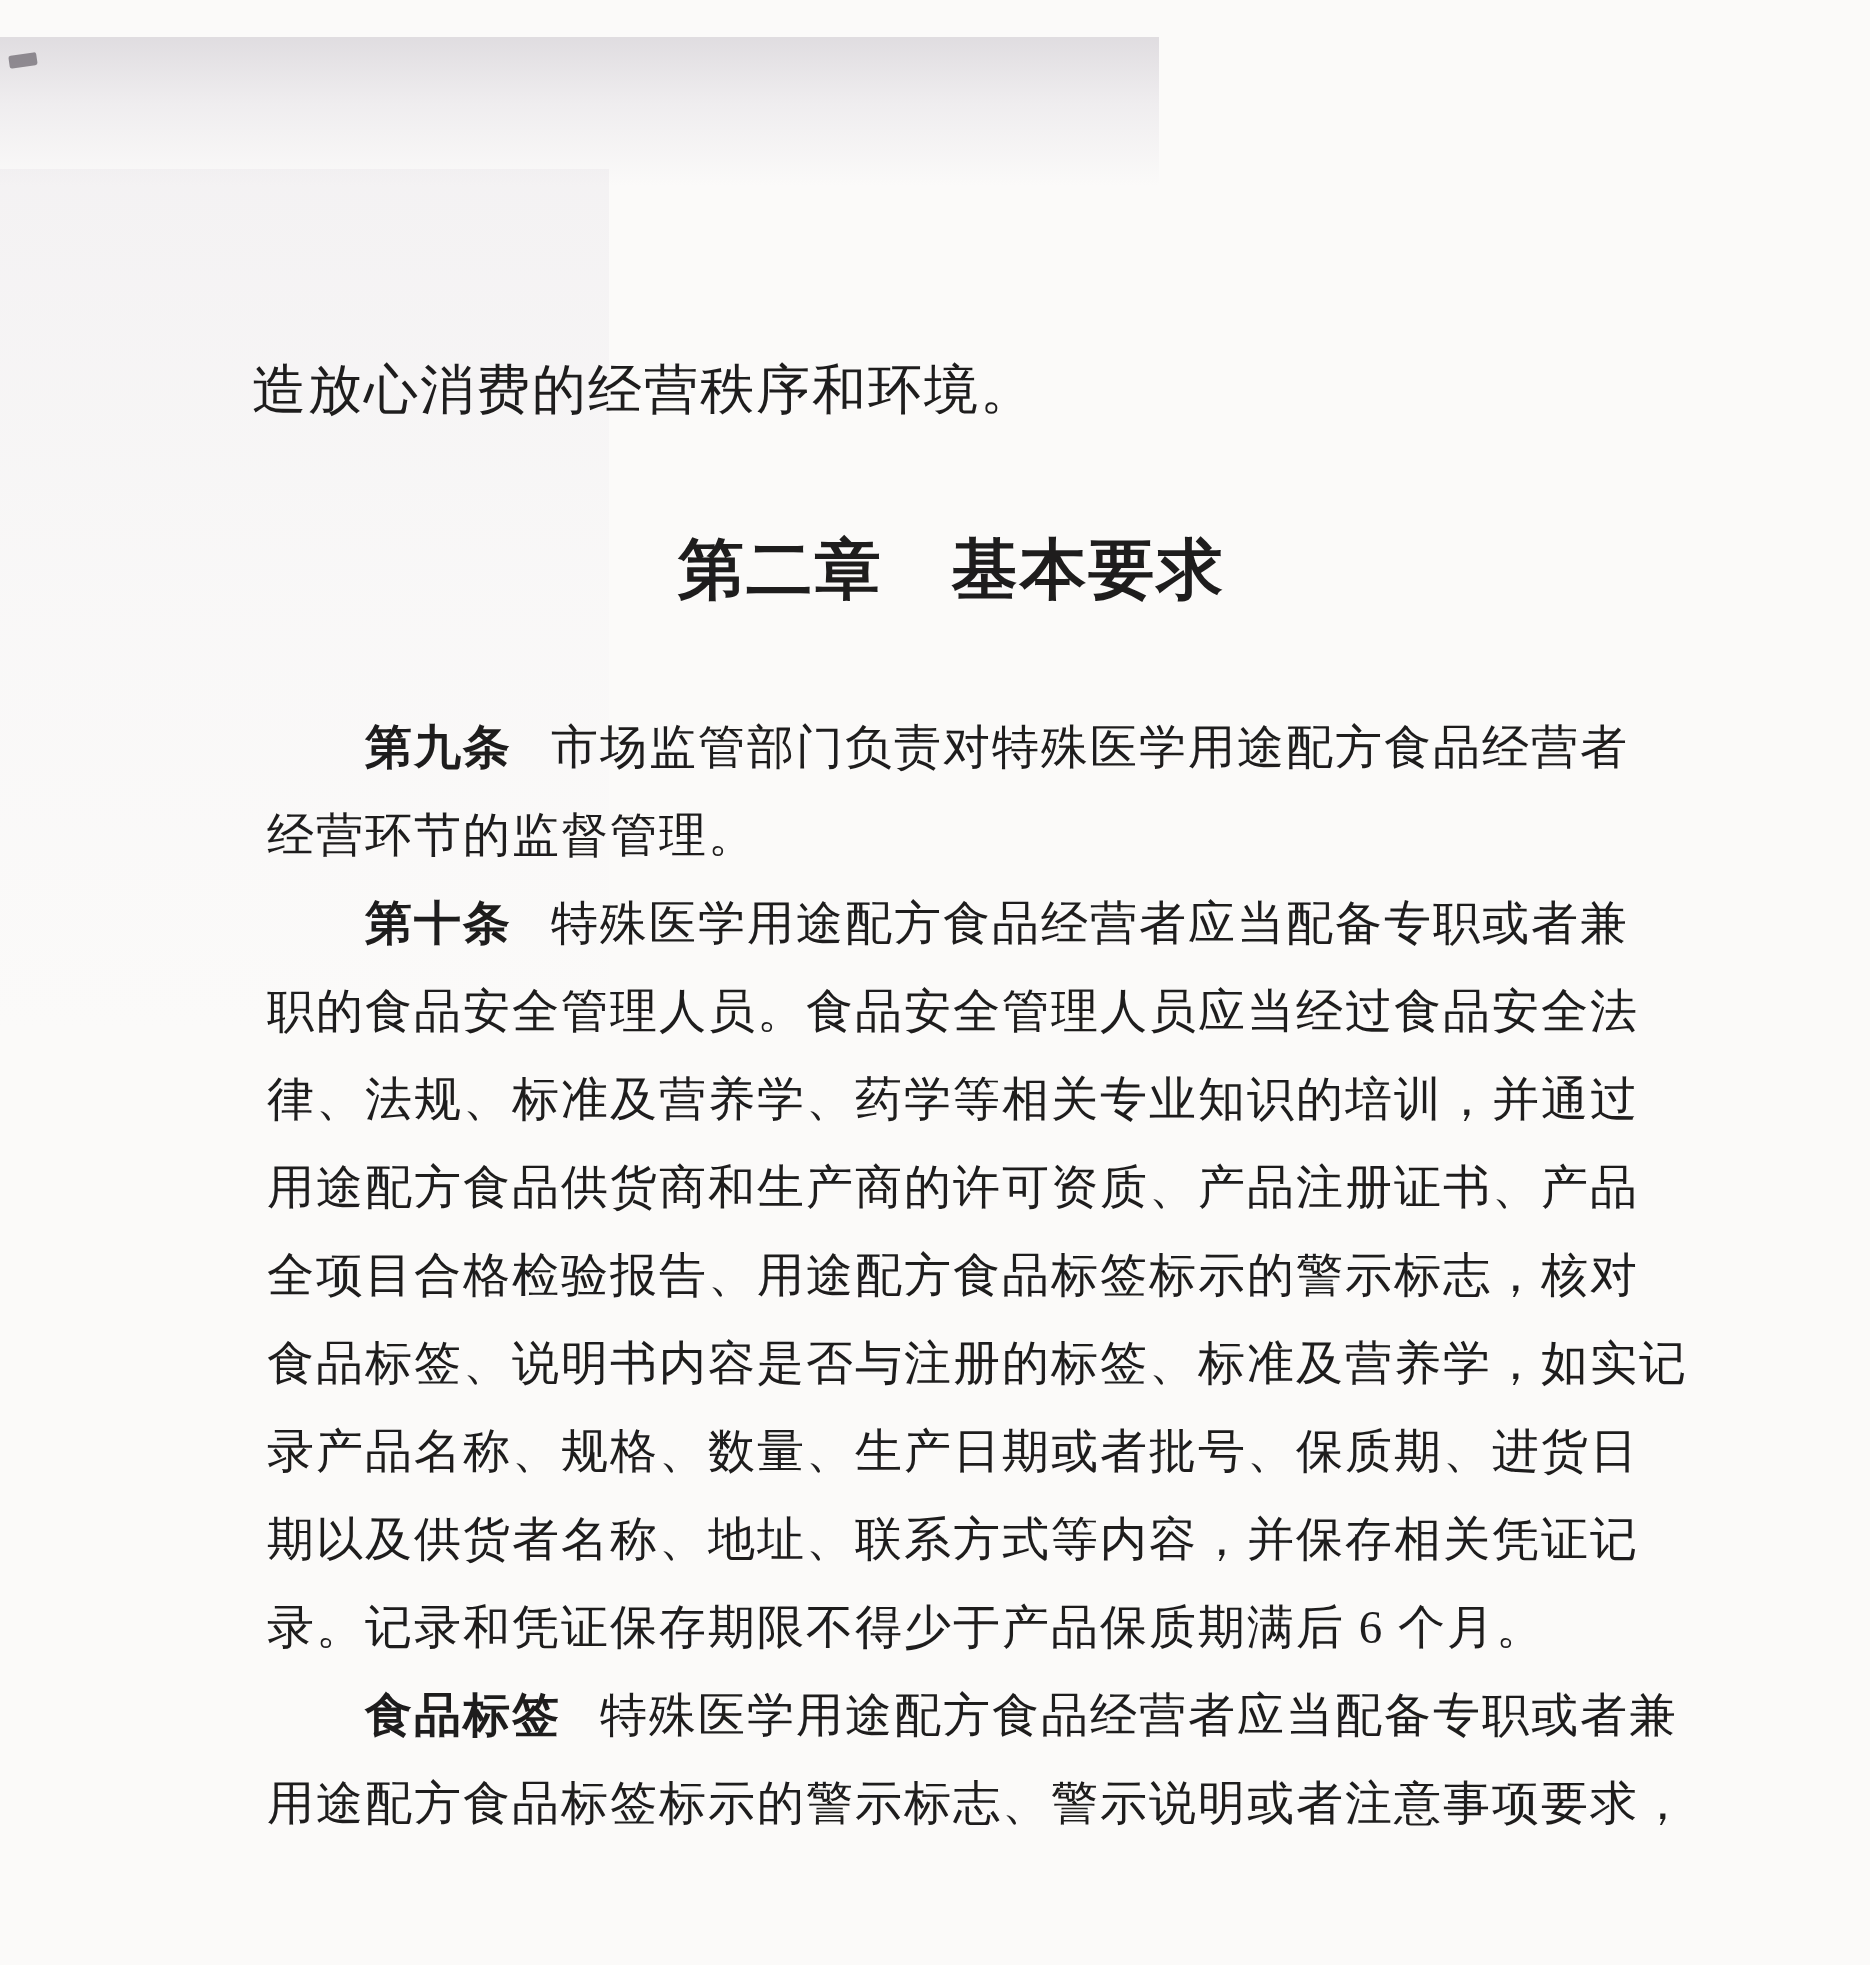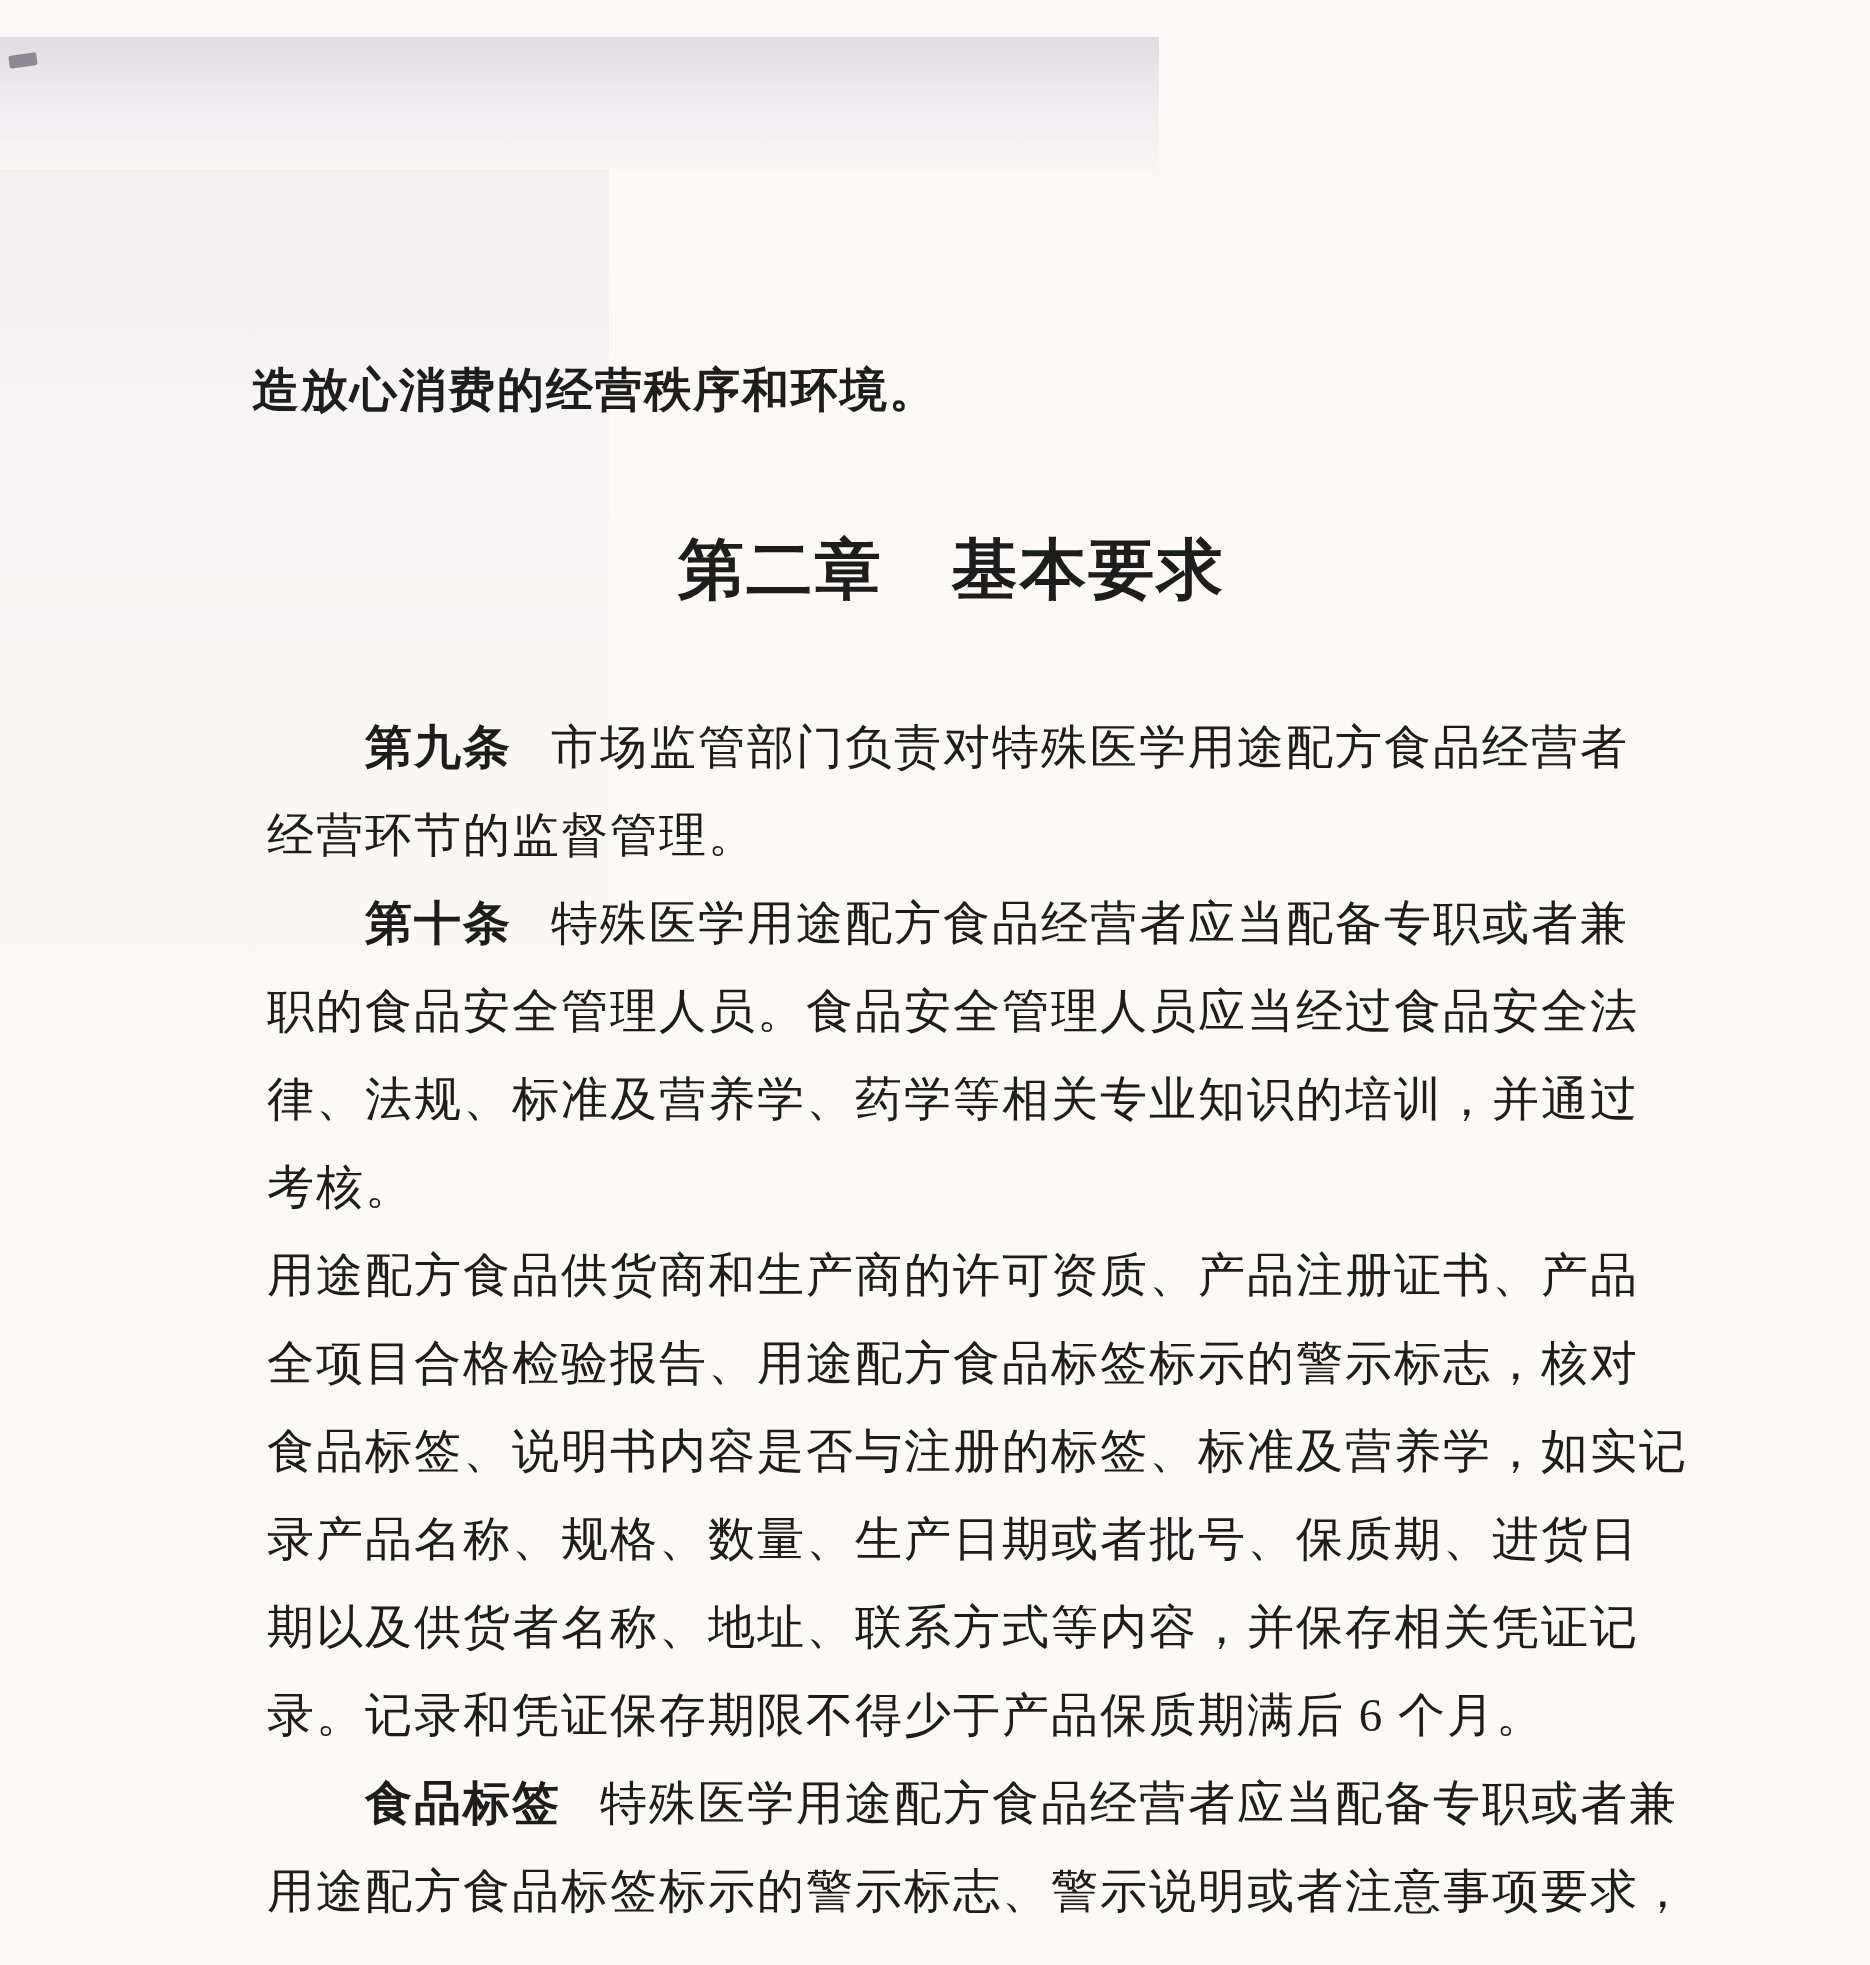--- a/index.html
+++ b/index.html
@@ -44,25 +44,24 @@
     transform: rotate(-8deg);
   }
   .text-col {
     position: absolute;
     left: 252px;
     width: 1399px;
   }
   .cont-line {
     position: absolute;
     top: 346px;
-    font-size: 47px;
+    font-size: 54px;
     letter-spacing: 2px;
     line-height: 88px;
     white-space: nowrap;
-    font-weight: bold;
   }
   .chapter {
     position: absolute;
     top: 523px;
     width: 100%;
     text-align: center;
     font-family: "Liberation Sans", "DejaVu Sans", sans-serif;
     font-weight: 700;
     font-size: 66px;
     letter-spacing: 2.4px;
@@ -115,23 +114,20 @@
       <div class="line indent">
         <span class="lead">第十条</span><span>特殊医学用途配方食品经营者应当配备专职或者兼</span>
       </div>
       <div class="line">
         <span>职的食品安全管理人员。食品安全管理人员应当经过食品安全法</span>
       </div>
       <div class="line">
         <span>律、法规、标准及营养学、药学等相关专业知识的培训，并通过</span>
       </div>
       <div class="line">
-        <span>考核。</span>
-      </div>
-      <div class="line">
         <span>用途配方食品供货商和生产商的许可资质、产品注册证书、产品</span>
       </div>
       <div class="line">
         <span>全项目合格检验报告、用途配方食品标签标示的警示标志，核对</span>
       </div>
       <div class="line">
         <span>食品标签、说明书内容是否与注册的标签、标准及营养学，如实记</span>
       </div>
       <div class="line">
         <span>录产品名称、规格、数量、生产日期或者批号、保质期、进货日</span>

